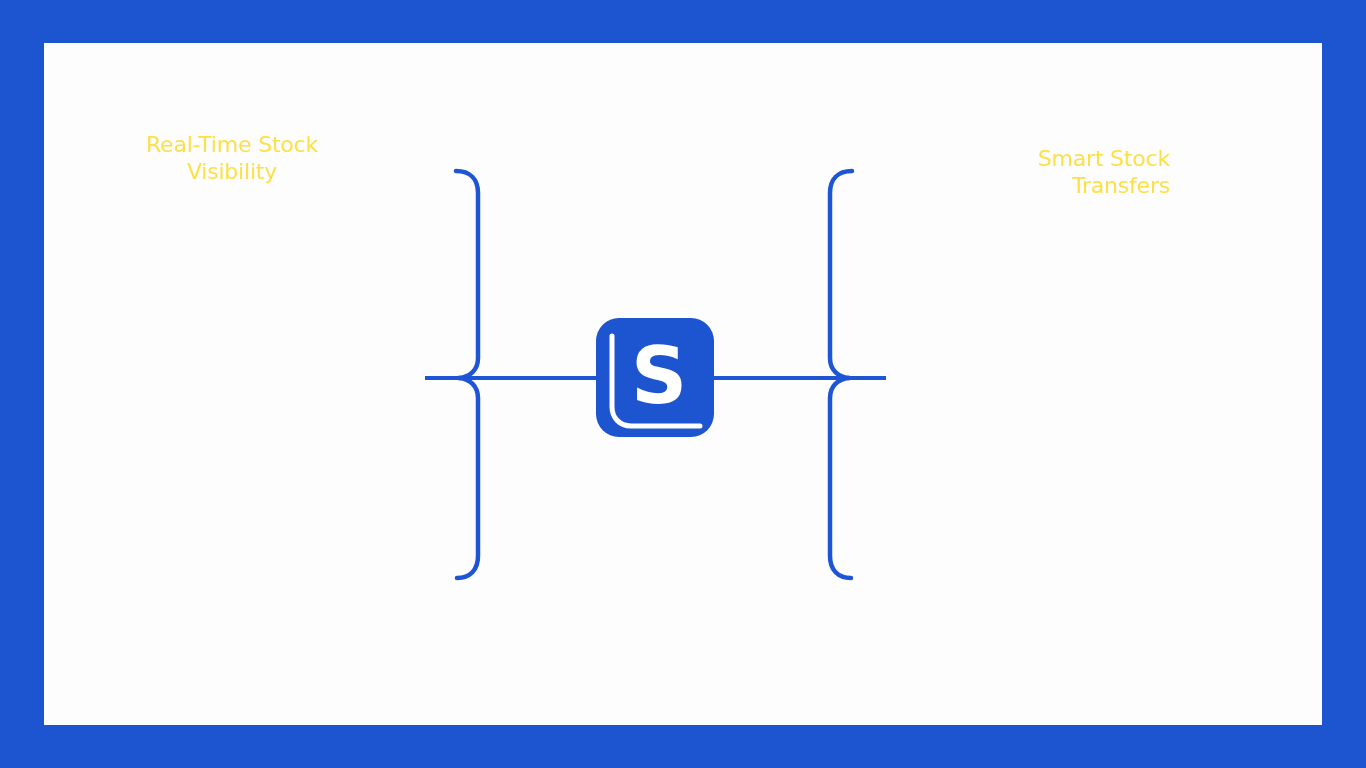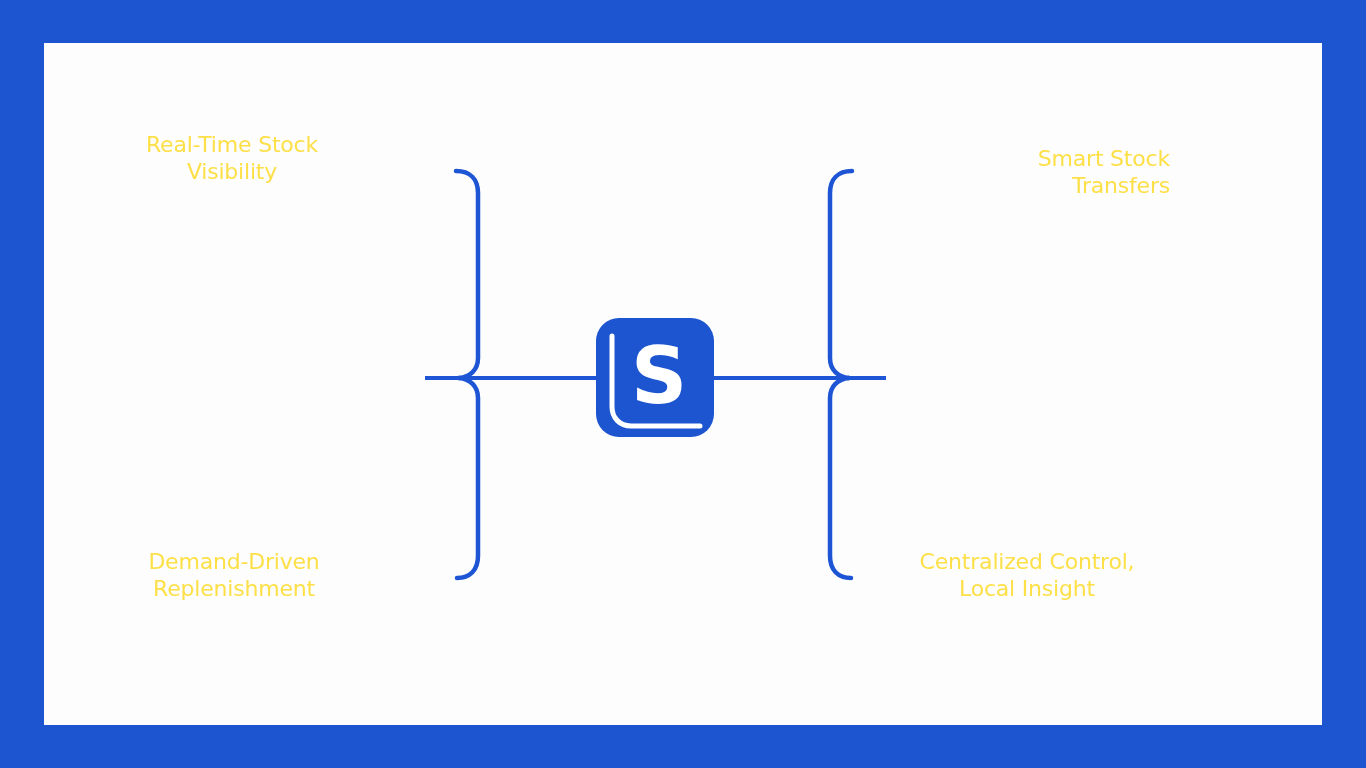--- a/index.html
+++ b/index.html
@@ -110,23 +110,19 @@
                L 700,426" fill="none" stroke="#FFFFFF" stroke-width="5" stroke-linecap="round" stroke-linejoin="round"></path>
 
       <text x="659" y="403" text-anchor="middle" font-family="DejaVu Sans, Liberation Sans, sans-serif" font-size="78" font-weight="700" fill="#FFFFFF">S</text>
     </g>
   </svg>
 
   <div class="label left" id="label-l0">Real-Time Stock
 Visibility</div>
 
 
-  <div class="label left" id="label-l2">Demand-Driven
-Replenishment</div>
 
   <div class="label right" id="label-r0">Smart Stock
 Transfers</div>
 
 
-  <div class="label right" id="label-r2">Centralized Control,
-Local Insight</div>
 
 </div>
 
 </body></html>

